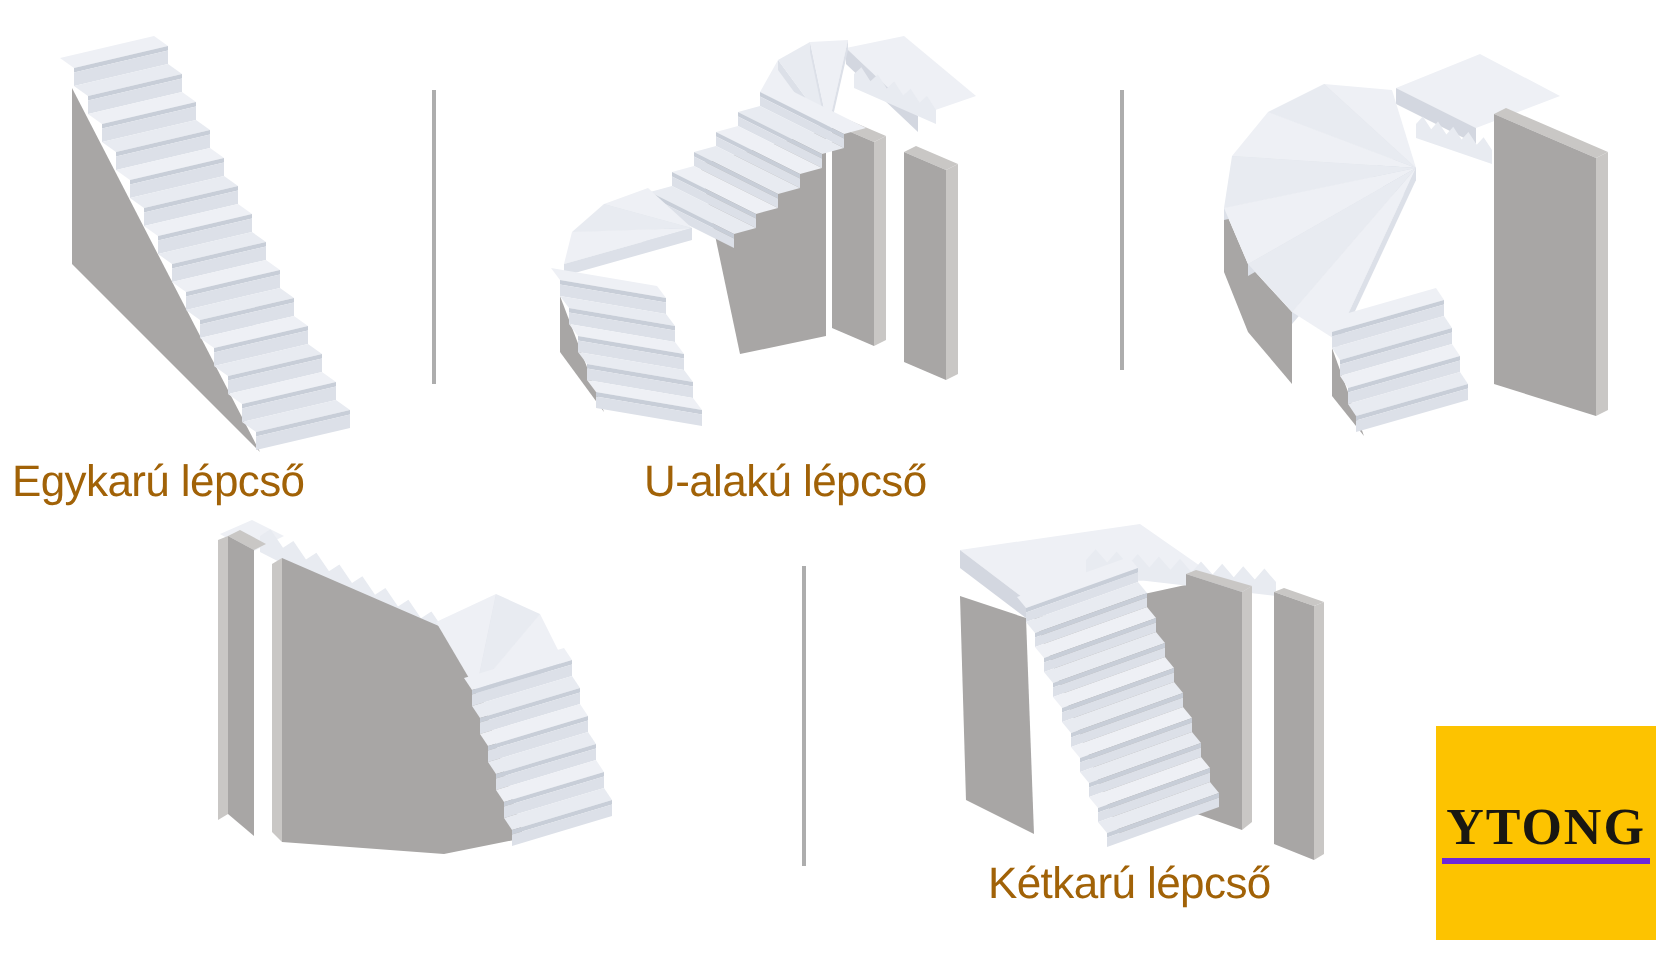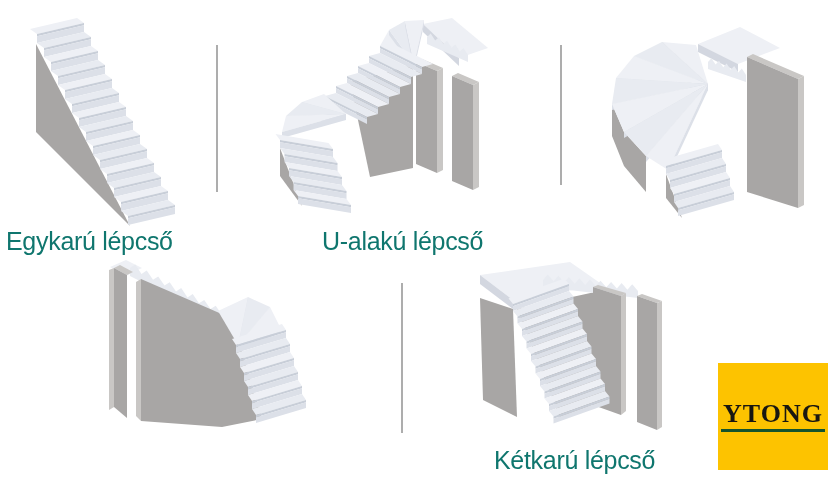--- a/index.html
+++ b/index.html
@@ -1,27 +1,27 @@
 <!DOCTYPE html>
 <html><head>
 <meta charset="utf-8">
 <title>Lépcső típusok</title>
 <style>
   html,body{margin:0;padding:0;background:#ffffff;}
   .canvas{position:relative;width:840px;height:485px;background:#ffffff;overflow:hidden;
           font-family:"Liberation Sans","DejaVu Sans",sans-serif;}
   .fig{position:absolute;display:block;}
-  .lbl{position:absolute;font-size:25px;line-height:26px;letter-spacing:-0.3px;
-       color:#0f766e;white-space:nowrap;}
+  .lbl{position:absolute;font-size:22px;line-height:26px;letter-spacing:-0.3px;
+       color:#a16207;white-space:nowrap;}
   .vdiv{position:absolute;width:2px;background:#adadad;}
   .logo{position:absolute;left:718px;top:363px;width:110px;height:107px;background:#fdc300;
         display:flex;align-items:center;justify-content:center;}
   .logo-text{font-family:"Liberation Serif","DejaVu Serif",serif;font-weight:bold;
              font-size:26px;letter-spacing:1px;color:#191711;
-             border-bottom:3px solid #14532d;padding:0 2px 2px 2px;line-height:1;}
+             border-bottom:3px solid #6d28d9;padding:0 2px 2px 2px;line-height:1;}
 </style>
 </head>
 <body>
 
 <div class="canvas">
 
   <svg id="st1" class="fig" style="left:0px;top:0px" width="210" height="228" viewBox="0 0 210 228">
       <polygon points="36.0,44.0 130.0,226.0 36.0,132.0" fill="#a8a6a5"></polygon>
       <polygon points="30.0,29.0 77.0,18.0 84.0,23.0 37.0,34.0" fill="#eef0f5"></polygon>
       <polygon points="37.0,34.0 84.0,23.0 84.0,25.2 37.0,36.2" fill="#c8ced8"></polygon>
@@ -241,19 +241,19 @@
       <polygon points="98.5,164.5 154.5,144.5 154.5,146.7 98.5,166.7" fill="#c8ced8"></polygon>
       <polygon points="98.5,166.7 154.5,146.7 154.5,151.5 98.5,171.5" fill="#dce0e8"></polygon>
     </svg>
 
   <div class="vdiv" style="left:216px;top:45px;height:147px"></div>
   <div class="vdiv" style="left:560px;top:45px;height:140px"></div>
   <div class="vdiv" style="left:401px;top:283px;height:150px"></div>
 
   <div class="lbl" style="left:6px;top:228px">Egykarú lépcső</div>
   <div class="lbl" style="left:322px;top:228px">U-alakú lépcső</div>
-  <div class="lbl" style="left:494px;top:447px">Kétkarú lépcső</div>
+  <div class="lbl" style="left:494px;top:429px">Kétkarú lépcső</div>
 
   <div class="logo">
     <span class="logo-text">YTONG</span>
   </div>
 
 </div>
 
 </body></html>

